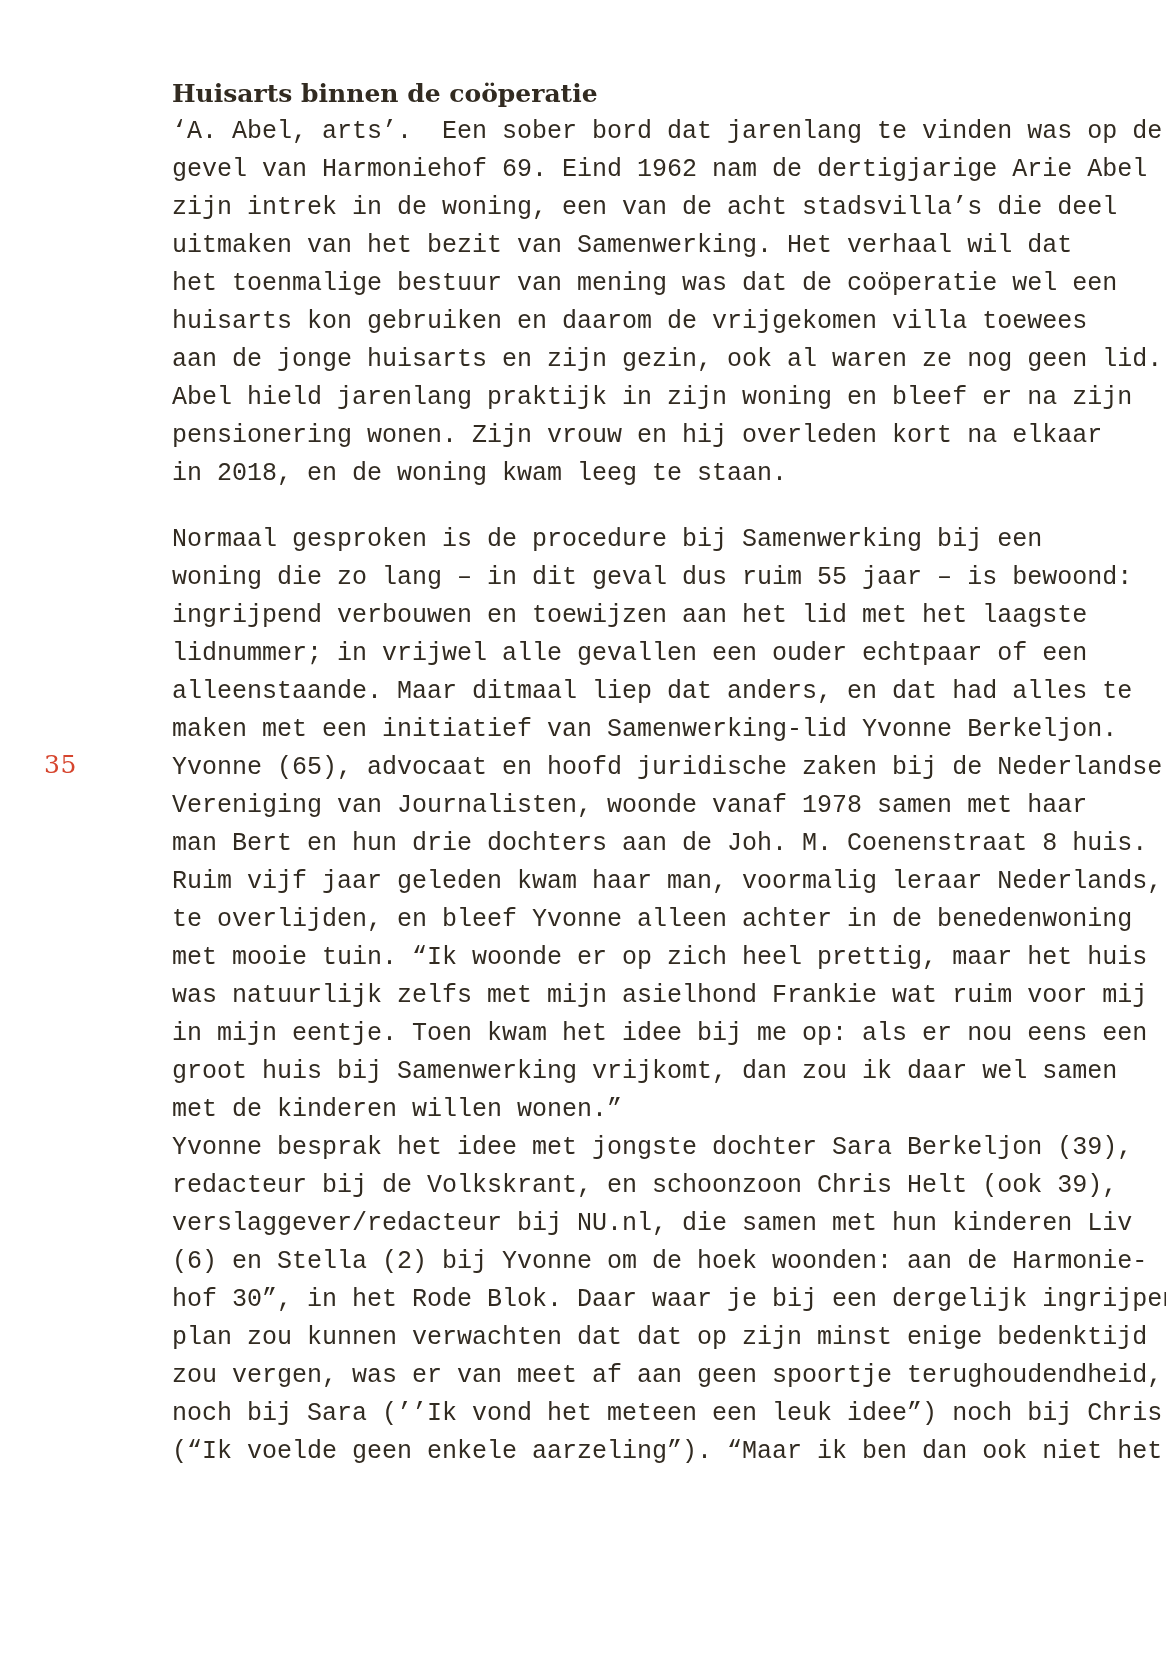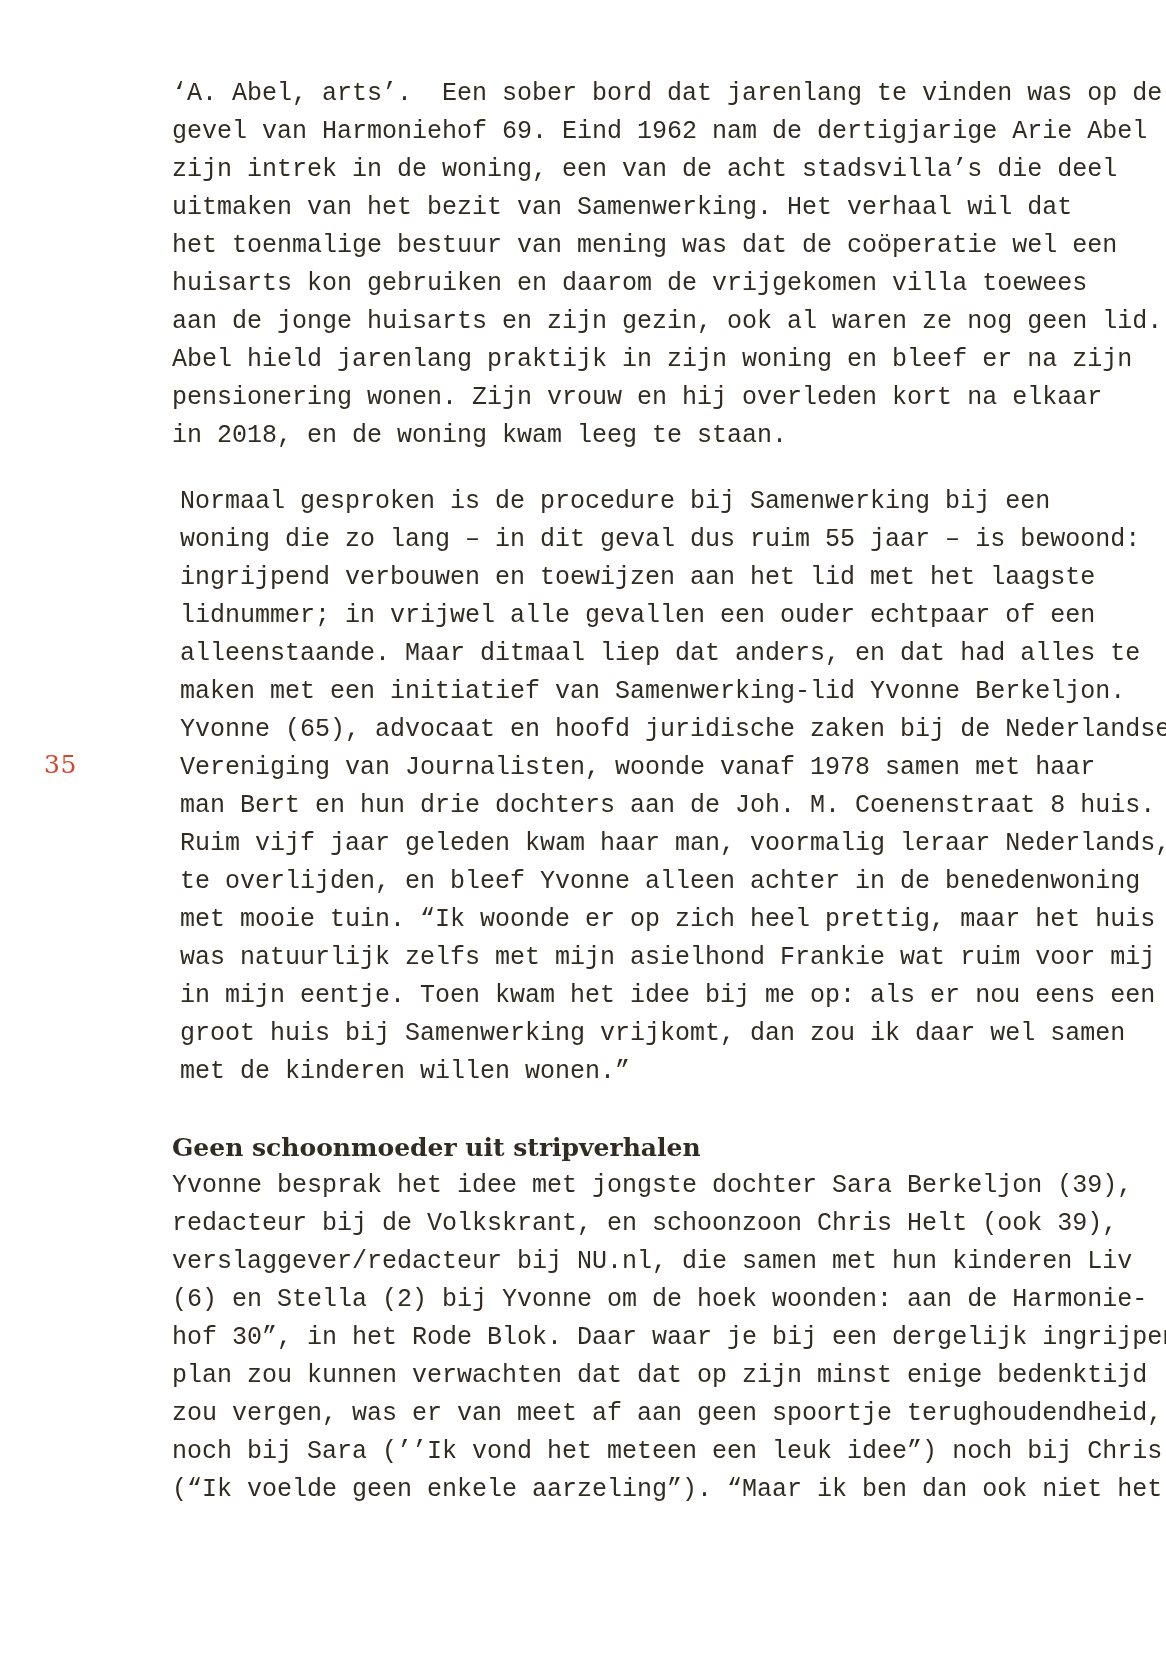--- a/index.html
+++ b/index.html
@@ -37,29 +37,30 @@
   }
   .heading.spaced-heading { margin-top: 38px; }
   .para {
     font-size: 25px;
     line-height: 38px;
     font-weight: normal;
     white-space: pre;
     color: #322b21;
     font-family: Liberation Mono, monospace;
   }
-  .para.spaced { margin-top: 28px; margin-left: 8px; }
+  .para.spaced { margin-top: 28px; }
 </style>
 </head>
 <body>
 
 <div class="page">
   <div class="folio">35</div>
 
   <article class="content">
+    <h2 class="heading">Huisarts binnen de coöperatie</h2>
 
     <p class="para">‘A. Abel, arts’.  Een sober bord dat jarenlang te vinden was op de
 gevel van Harmoniehof 69. Eind 1962 nam de dertigjarige Arie Abel
 zijn intrek in de woning, een van de acht stadsvilla’s die deel
 uitmaken van het bezit van Samenwerking. Het verhaal wil dat
 het toenmalige bestuur van mening was dat de coöperatie wel een
 huisarts kon gebruiken en daarom de vrijgekomen villa toewees
 aan de jonge huisarts en zijn gezin, ook al waren ze nog geen lid.
 Abel hield jarenlang praktijk in zijn woning en bleef er na zijn
 pensionering wonen. Zijn vrouw en hij overleden kort na elkaar
@@ -75,21 +76,20 @@
 Vereniging van Journalisten, woonde vanaf 1978 samen met haar
 man Bert en hun drie dochters aan de Joh. M. Coenenstraat 8 huis.
 Ruim vijf jaar geleden kwam haar man, voormalig leraar Nederlands,
 te overlijden, en bleef Yvonne alleen achter in de benedenwoning
 met mooie tuin. “Ik woonde er op zich heel prettig, maar het huis
 was natuurlijk zelfs met mijn asielhond Frankie wat ruim voor mij
 in mijn eentje. Toen kwam het idee bij me op: als er nou eens een
 groot huis bij Samenwerking vrijkomt, dan zou ik daar wel samen
 met de kinderen willen wonen.”</p>
 
-    <h2 class="heading spaced-heading">Geen schoonmoeder uit stripverhalen</h2>
 
     <p class="para">Yvonne besprak het idee met jongste dochter Sara Berkeljon (39),
 redacteur bij de Volkskrant, en schoonzoon Chris Helt (ook 39),
 verslaggever/redacteur bij NU.nl, die samen met hun kinderen Liv
 (6) en Stella (2) bij Yvonne om de hoek woonden: aan de Harmonie-
 hof 30”, in het Rode Blok. Daar waar je bij een dergelijk ingrijpend
 plan zou kunnen verwachten dat dat op zijn minst enige bedenktijd
 zou vergen, was er van meet af aan geen spoortje terughoudendheid,
 noch bij Sara (’’Ik vond het meteen een leuk idee”) noch bij Chris
 (“Ik voelde geen enkele aarzeling”). “Maar ik ben dan ook niet het</p>

